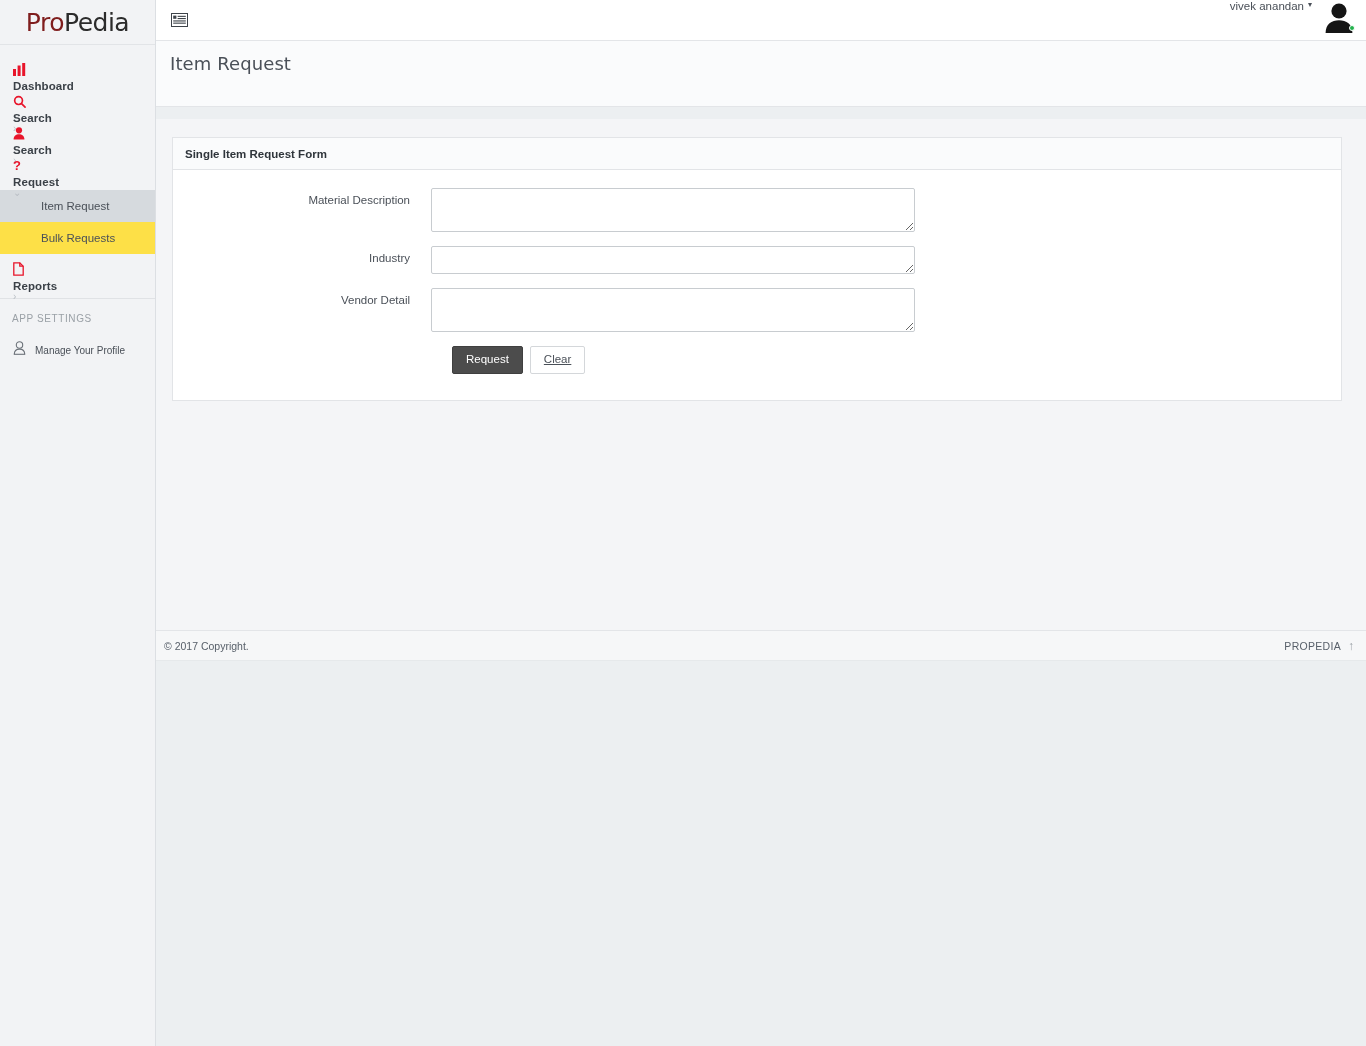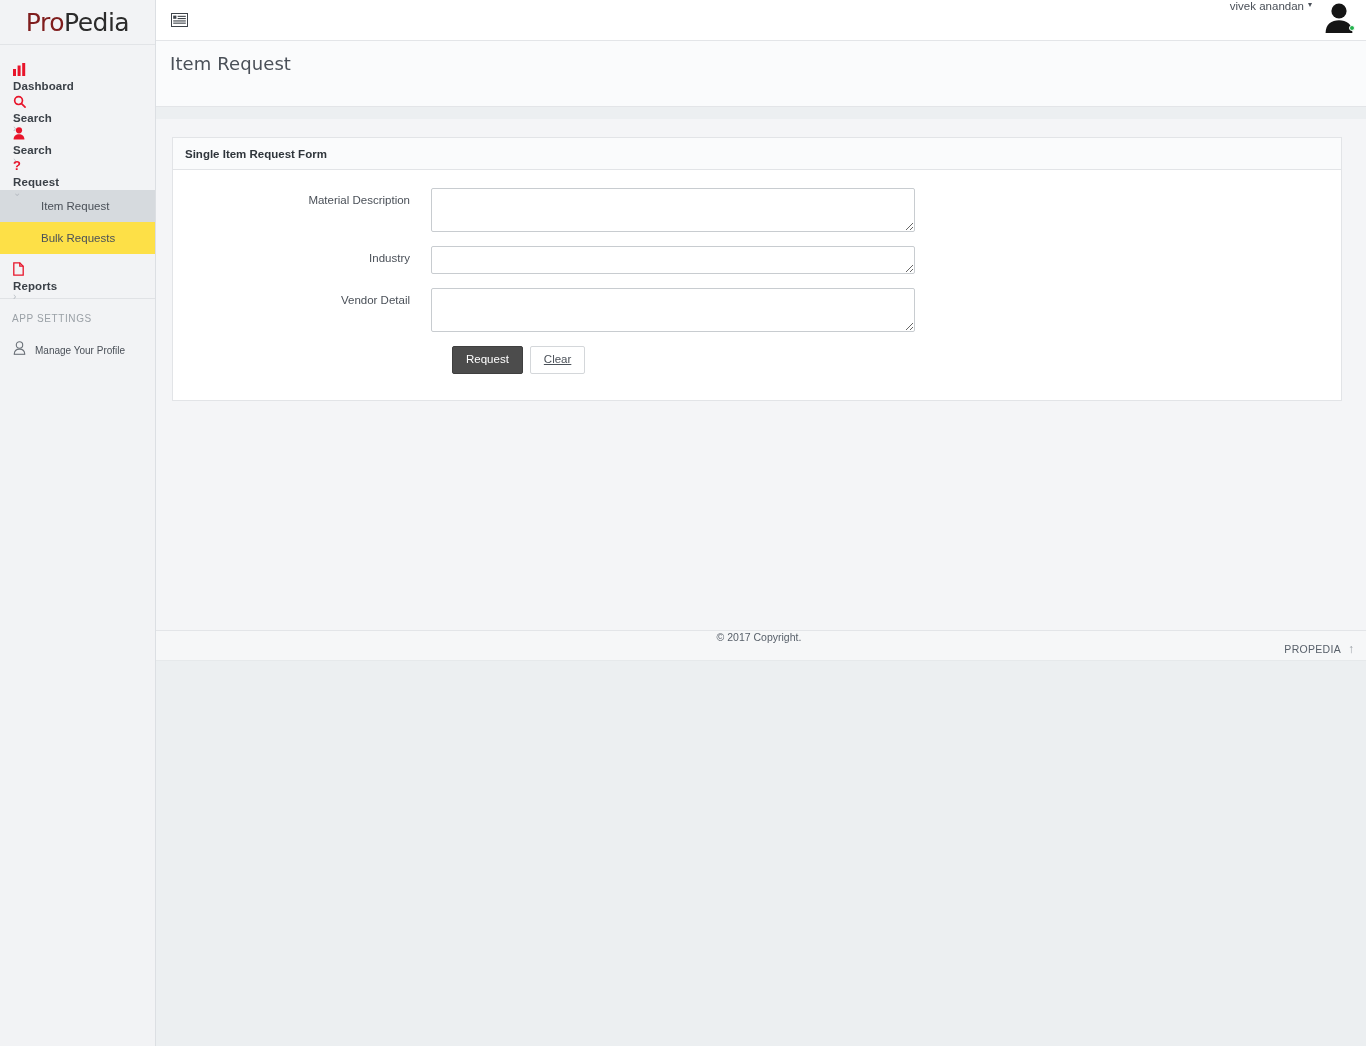--- a/index.html
+++ b/index.html
@@ -275,21 +275,20 @@
   
   .footer {
     position: absolute;
     left: 156px; top: 630px;
     width: 1210px; height: 30px;
     background: #f6f7f8;
     border-top: 1px solid #e3e5e8;
     display: flex;
     align-items: center;
     padding: 0 12px 0 8px;
-    flex-direction: column;
   }
   .footer-left {
     font-size: 10.5px;
     color: #58606a;
   }
   .footer-right {
     margin-left: auto;
     display: flex;
     align-items: center;
     gap: 7px;

